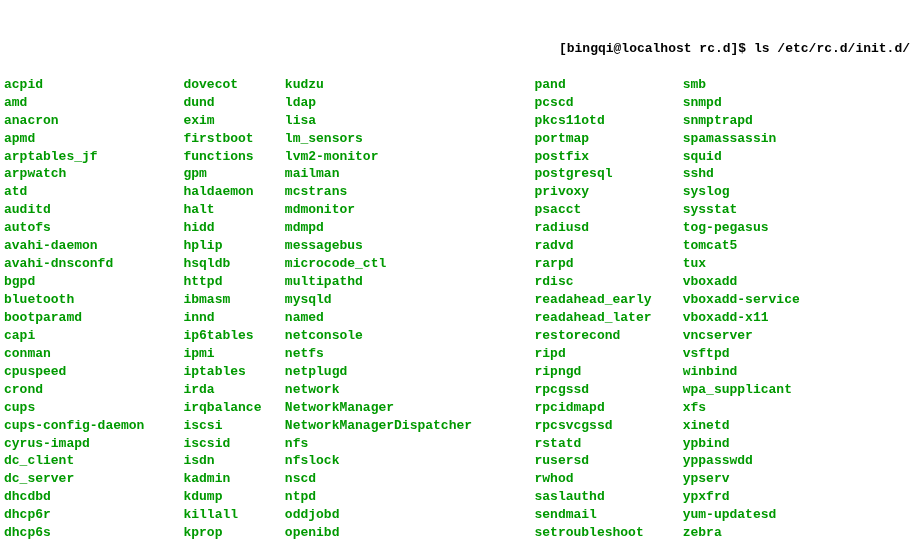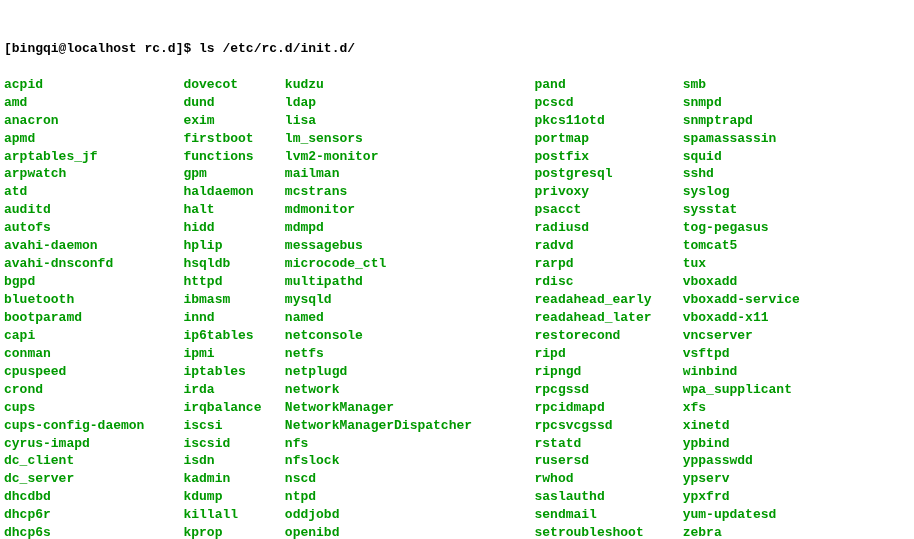--- a/index.html
+++ b/index.html
@@ -5,21 +5,21 @@
     * { margin: 0; padding: 0; box-sizing: border-box; }
     body {
       font-family: 'Courier New', monospace;
       font-size: 13px;
       background: #ffffff;
       padding: 4px;
       white-space: pre;
       line-height: 1.38;
       font-weight: bold;
     }
-    .prompt-line { color: #000000; }
+    .prompt-line { color: #000000; text-align: right; }
     .prompt-user { color: #000000; }
     .command { color: #000000; }
     .file-list { color: #009900; }
   </style>
 </head>
 <body>
 
 <div class="prompt-line"><span class="prompt-user">[bingqi@localhost rc.d]$</span> <span class="command">ls /etc/rc.d/init.d/</span></div>
 <div class="file-list" id="listing">acpid                  dovecot      kudzu                           pand               smb
 amd                    dund         ldap                            pcscd              snmpd

